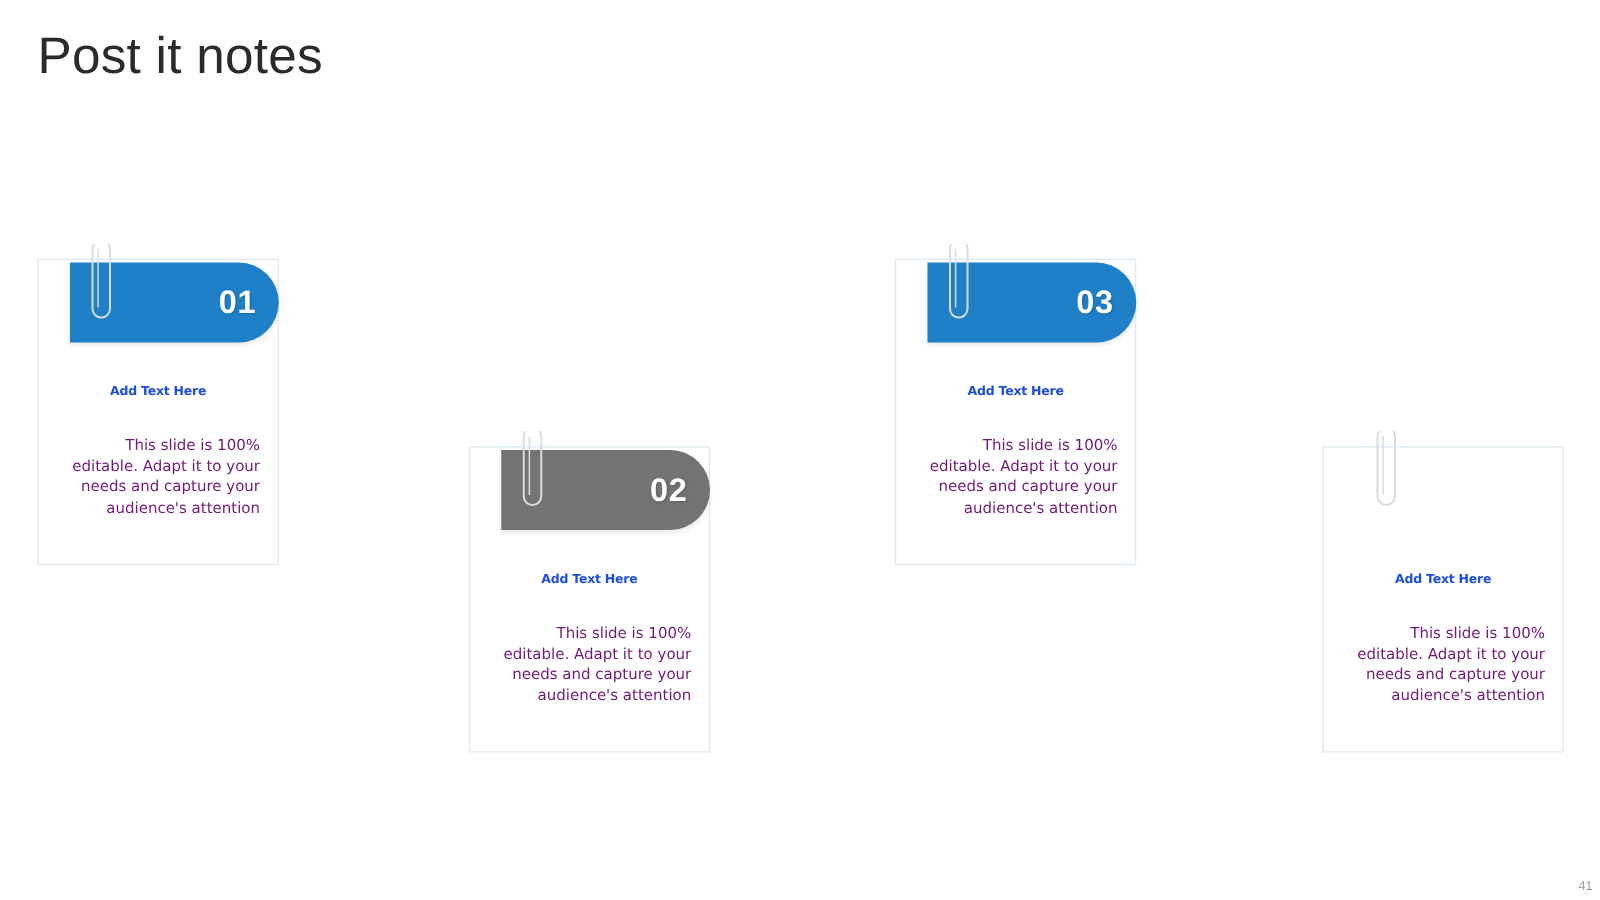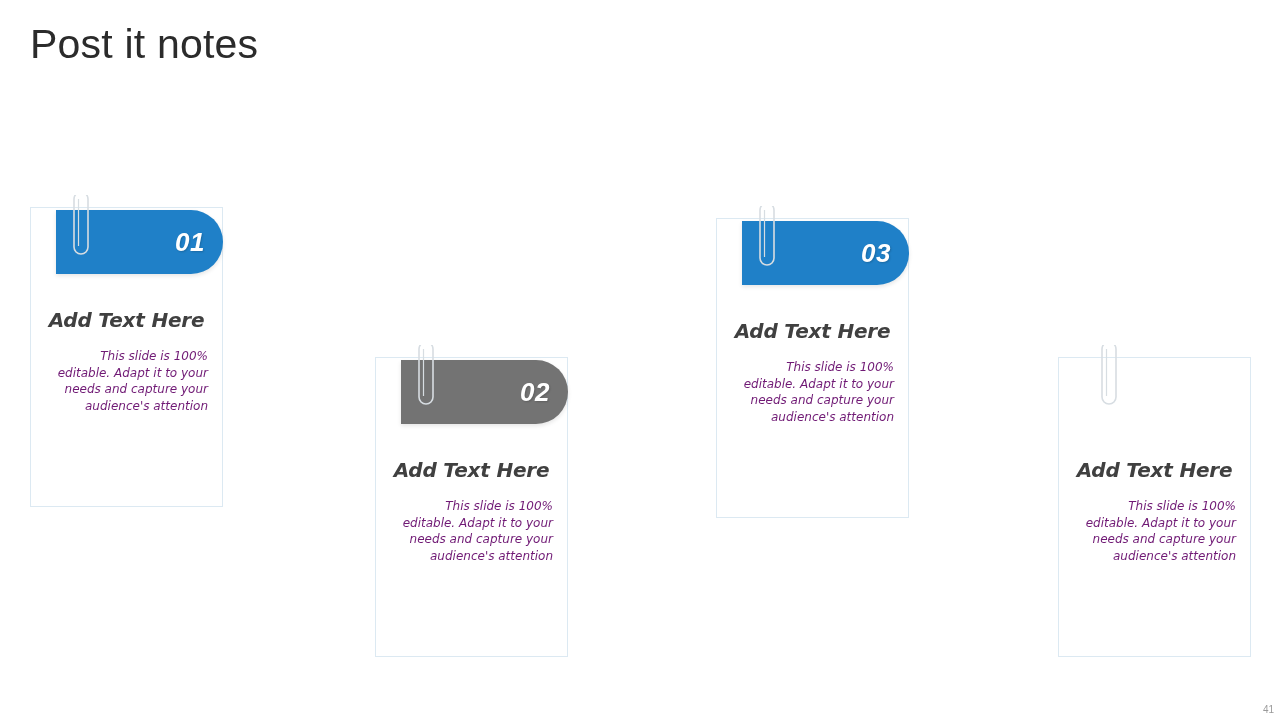--- a/index.html
+++ b/index.html
@@ -26,29 +26,28 @@
     color: #2b2b2b;
     font-family: Liberation Sans, sans-serif;
     line-height: 1.1;
     white-space: nowrap;
   }
 
   
   .note-card {
     position: absolute;
     width: 193px;
-    height: 300px;
+    height: 245px;
     background: #ffffff;
     border: 1px solid #dce9f2;
     box-sizing: border-box;
-    font-style: italic;
   }
   .note-card.c1 { left: 30px;   top: 207px; }
   .note-card.c2 { left: 375px;  top: 357px; }
-  .note-card.c3 { left: 716px;  top: 218px; padding-left: 13px; }
+  .note-card.c3 { left: 716px;  top: 207px; padding-left: 13px; }
   .note-card.c4 { left: 1058px; top: 357px; }
 
   
   .banner {
     position: absolute;
     left: 25px;
     top: 2px;
     width: 167px;
     height: 64px;
     border-radius: 0 32px 32px 0;
@@ -80,23 +79,23 @@
     pointer-events: none;
   }
   .paperclip svg { display: block; }
 
   .card-heading {
     position: absolute;
     left: 0;
     right: 0;
     top: 100px;
     text-align: center;
-    font-size: 20px;
+    font-size: 10px;
     font-weight: bold;
-    color: #404040;
+    color: #1d4ed8;
     letter-spacing: -0.2px;
     font-family: "DejaVu Sans", sans-serif;
   }
 
   .card-body {
     position: absolute;
     left: 14px;
     right: 14px;
     top: 140px;
     text-align: right;

